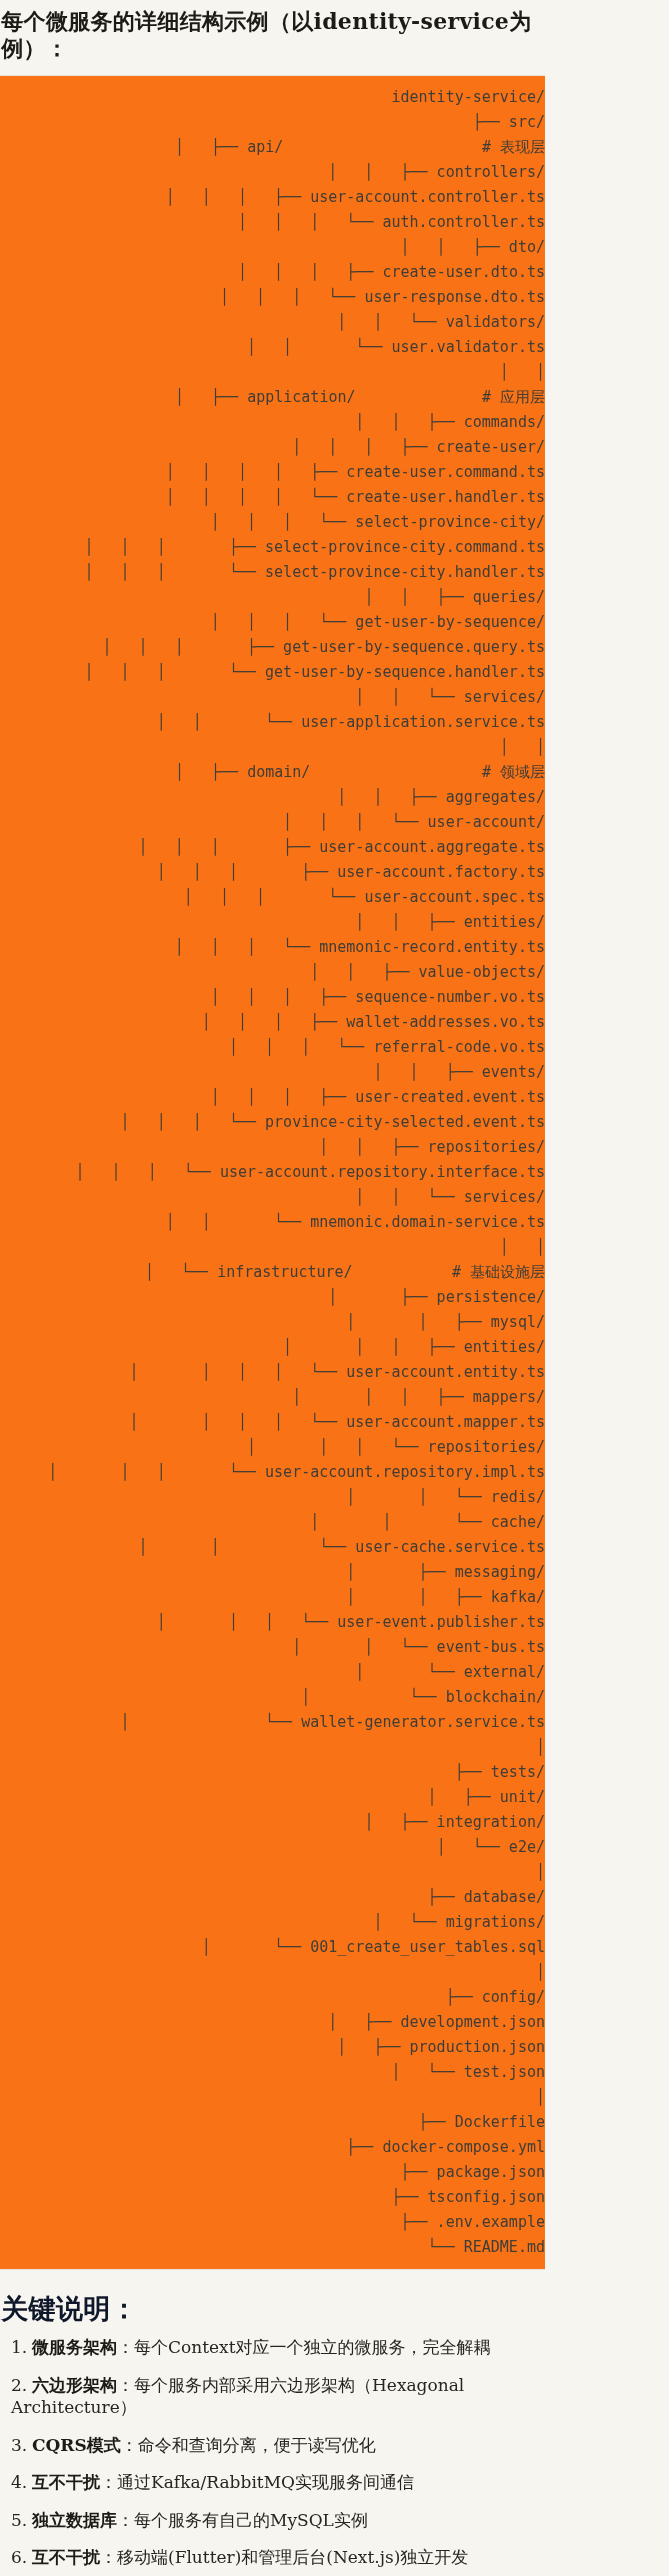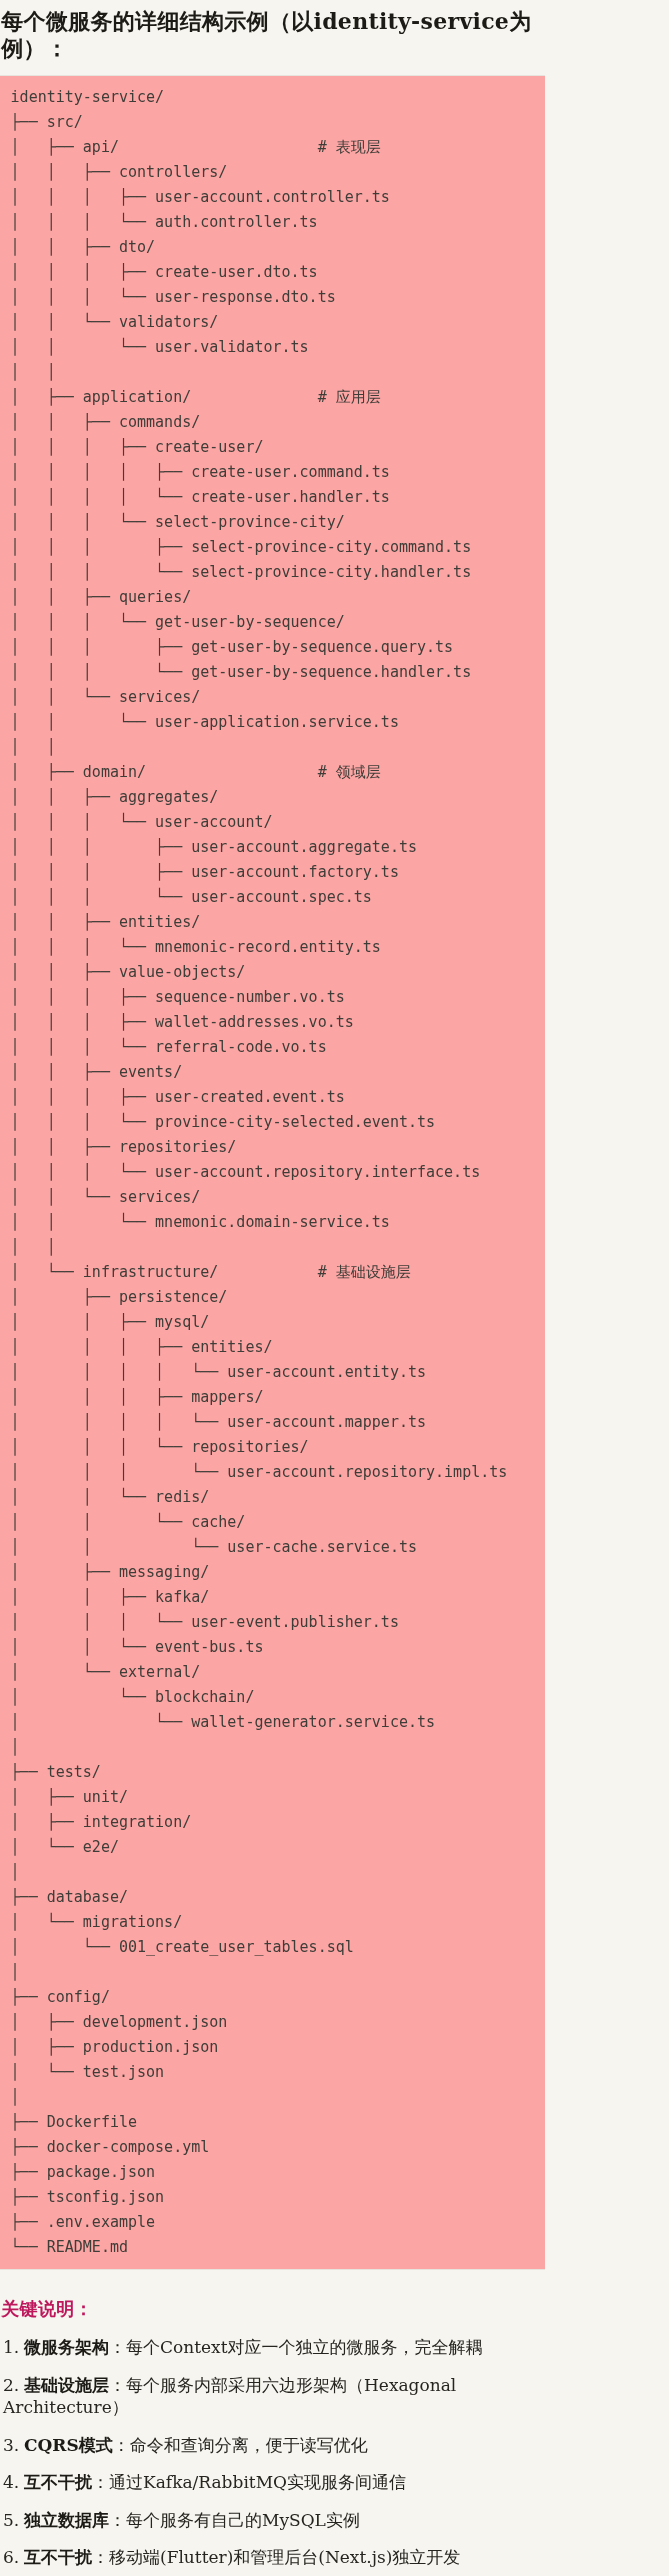--- a/index.html
+++ b/index.html
@@ -19,44 +19,45 @@
   .doc-title {
     font-size: 22px;
     font-weight: bold;
     color: #1c1b15;
     margin: 7.5px 0 0 1.3px;
     line-height: 27.5px;
     letter-spacing: 0.3px;
   }
   .code-block {
     margin-top: 12.5px;
-    background: #fca5a5;
+    background: #f97316;
     border-top: 0.6px solid #e6e4dc;
     border-bottom: 0.6px solid #e6e4dc;
     padding: 8.8px 0 8.8px 10.6px;
+    text-align: right;
   }
   .code-block pre {
     margin: 0;
     font-family: "DejaVu Sans Mono", "Liberation Mono", monospace;
     font-size: 15px;
     line-height: 25px;
     color: #3e3d37;
     white-space: pre;
   }
   .notes-heading {
-    font-size: 18px;
+    font-size: 27px;
     font-weight: bold;
-    color: #be185d;
+    color: #0f172a;
     margin: 24px 0 0 1.3px;
     line-height: 29px;
     letter-spacing: 0.3px;
   }
   ol.notes-list {
     margin: 13.8px 0 0 0;
-    padding-left: 3px;
+    padding-left: 11px;
     list-style: none;
     counter-reset: note;
   }
   ol.notes-list li {
     font-size: 17px;
     line-height: 22.5px;
     margin-bottom: 15px;
     color: #26251f;
   }
   ol.notes-list li .num {
@@ -168,21 +169,21 @@
 ├── package.json
 ├── tsconfig.json
 ├── .env.example
 └── README.md</pre>
   </div>
 
   <h3 class="notes-heading">关键说明：</h3>
 
   <ol class="notes-list">
       <li><span class="num">1. </span><span class="term">微服务架构</span><span class="desc">：每个Context对应一个独立的微服务，完全解耦</span></li>
-      <li><span class="num">2. </span><span class="term">基础设施层</span><span class="desc">：每个服务内部采用六边形架构（Hexagonal Architecture）</span></li>
+      <li><span class="num">2. </span><span class="term">六边形架构</span><span class="desc">：每个服务内部采用六边形架构（Hexagonal Architecture）</span></li>
       <li><span class="num">3. </span><span class="term">CQRS模式</span><span class="desc">：命令和查询分离，便于读写优化</span></li>
       <li><span class="num">4. </span><span class="term">互不干扰</span><span class="desc">：通过Kafka/RabbitMQ实现服务间通信</span></li>
       <li><span class="num">5. </span><span class="term">独立数据库</span><span class="desc">：每个服务有自己的MySQL实例</span></li>
       <li><span class="num">6. </span><span class="term">互不干扰</span><span class="desc">：移动端(Flutter)和管理后台(Next.js)独立开发</span></li>
     </ol>
 
   <p class="footer-para">这个结构可以让您的团队并行开发，每个Context可以由不同的小组负责，互不干扰。</p>
 
 </div>
 

